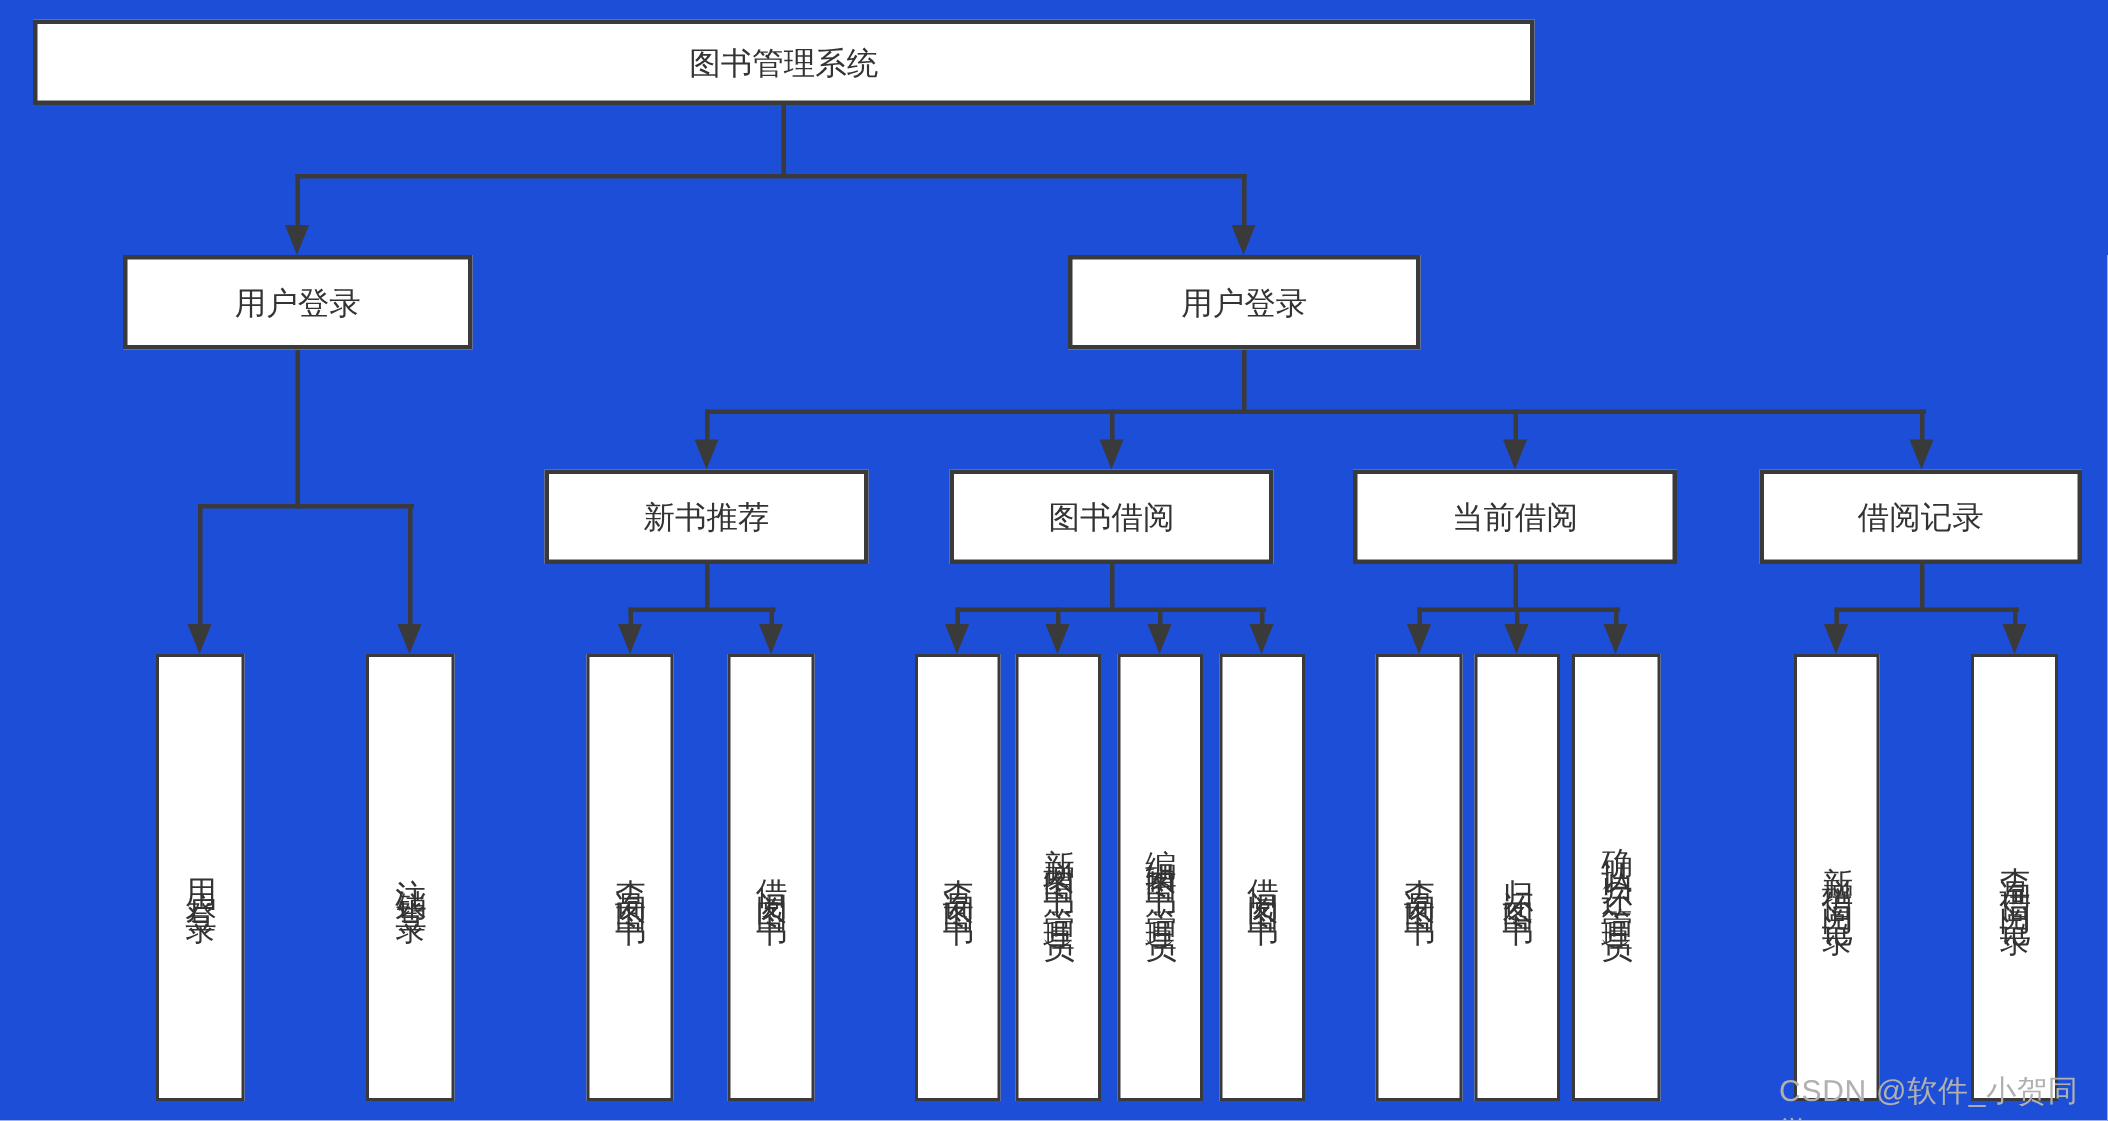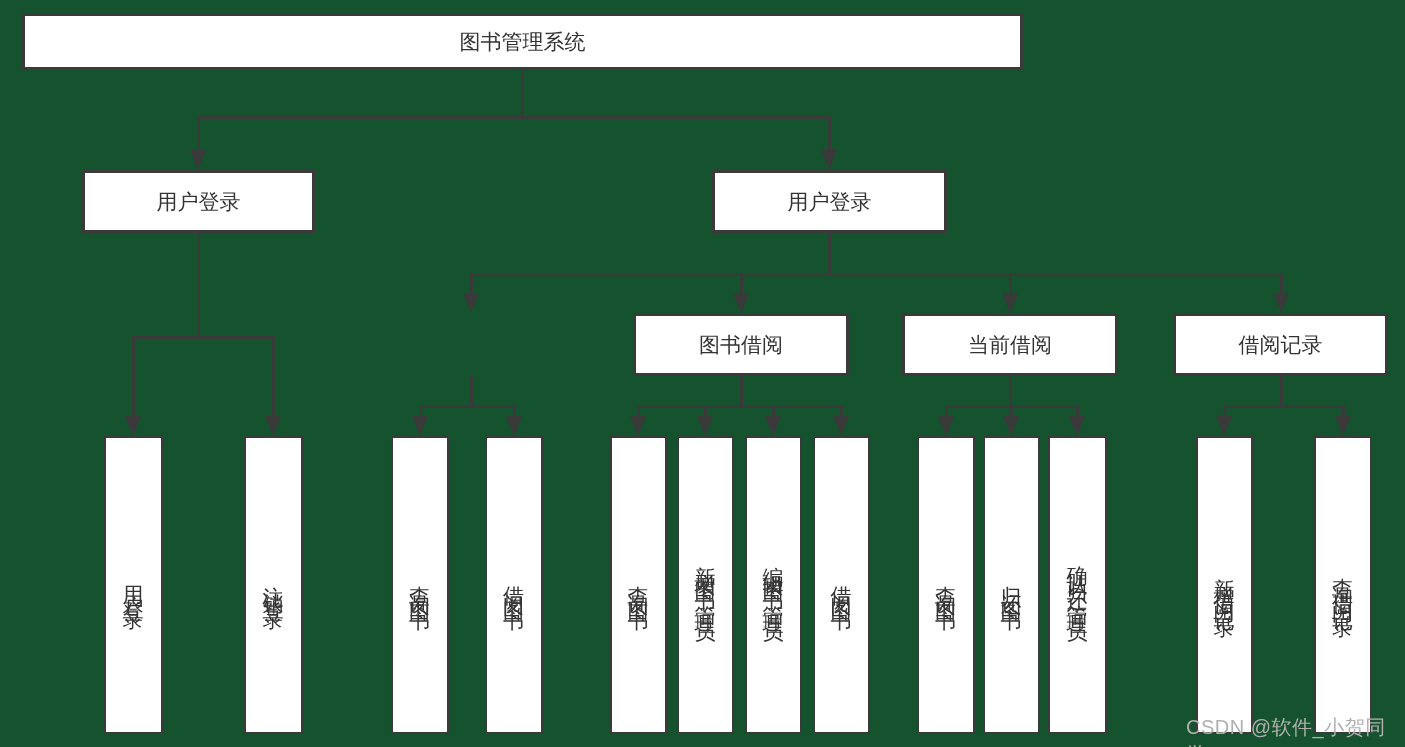--- a/index.html
+++ b/index.html
@@ -1,19 +1,19 @@
 <!DOCTYPE html>
 <html><head>
 <meta charset="utf-8">
 <style>
   html,body{margin:0;padding:0;background:#fff;}
   #stage{
     position:relative;
     width:1405px;height:747px;
-    background:#14532d;
+    background:#1d4ed8;
     overflow:hidden;
     font-family:"Liberation Sans", sans-serif;
   }
   
   #connector-layer{position:absolute;left:0;top:0;width:100%;height:100%;z-index:0;}
   .cline{position:absolute;background:#3a3a3a;}
   .carrow{position:absolute;width:0;height:0;
     border-left:8px solid transparent;border-right:8px solid transparent;
     border-top:20px solid #3a3a3a;}
   
@@ -118,20 +118,23 @@
       <span>图书管理系统</span>
     </div>
 
   <div class="box b1">
       <span>用户登录</span>
     </div>
   <div class="box b2">
       <span>用户登录</span>
     </div>
 
+  <div class="box b3">
+      <span>新书推荐</span>
+    </div>
   <div class="box b5">
       <span>当前借阅</span>
     </div>
   <div class="box b4">
       <span>图书借阅</span>
     </div>
   <div class="box b6">
       <span>借阅记录</span>
     </div>
 

